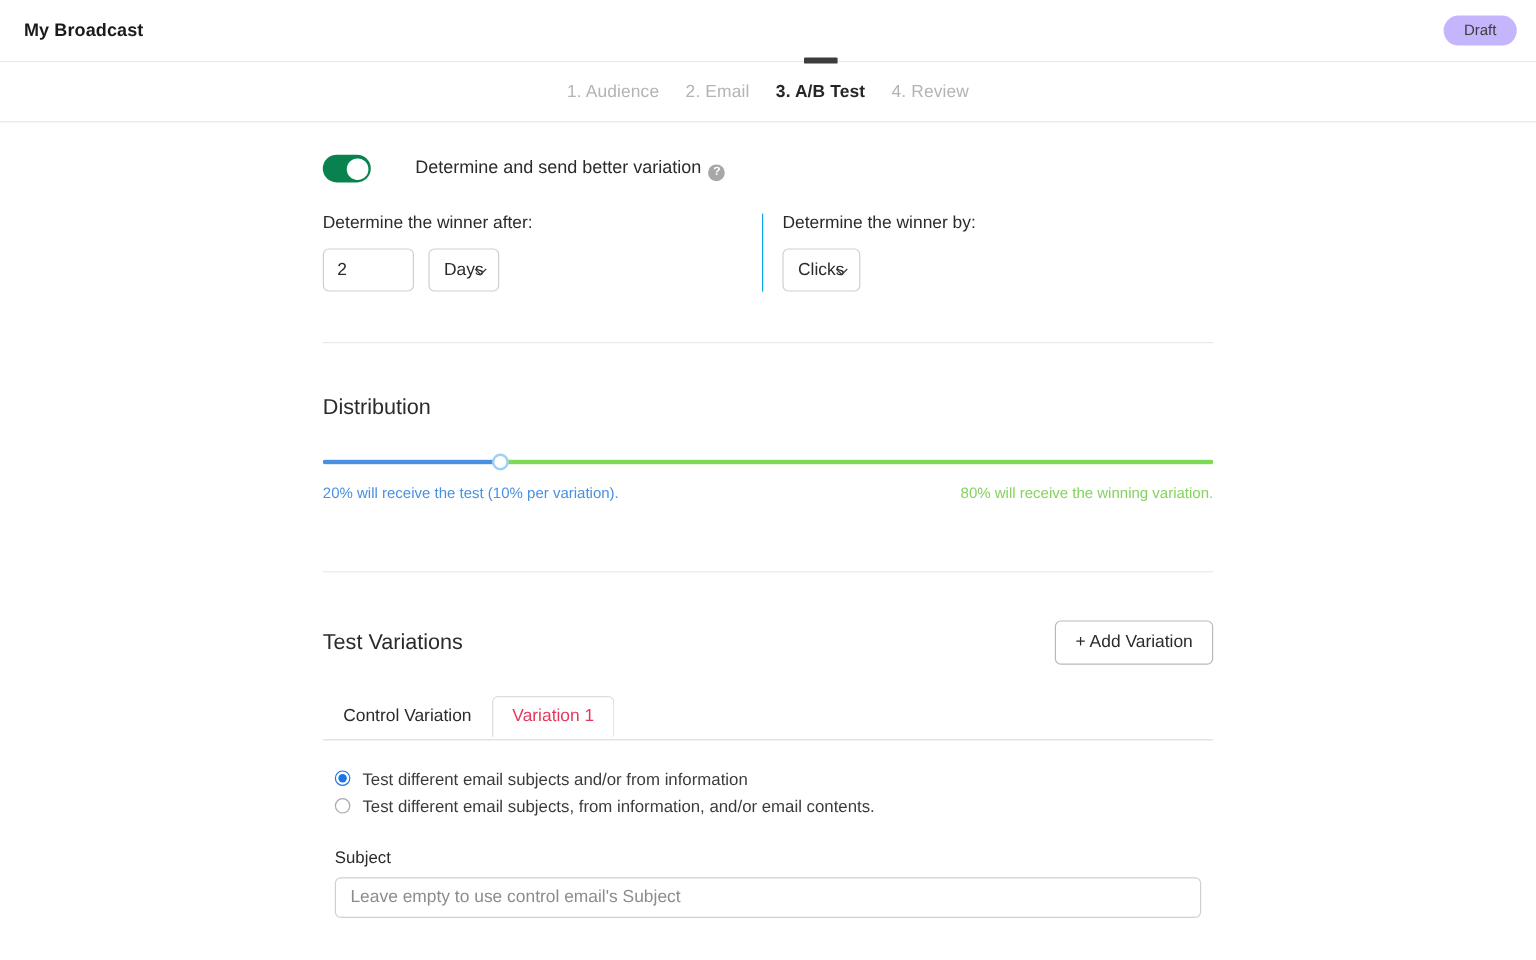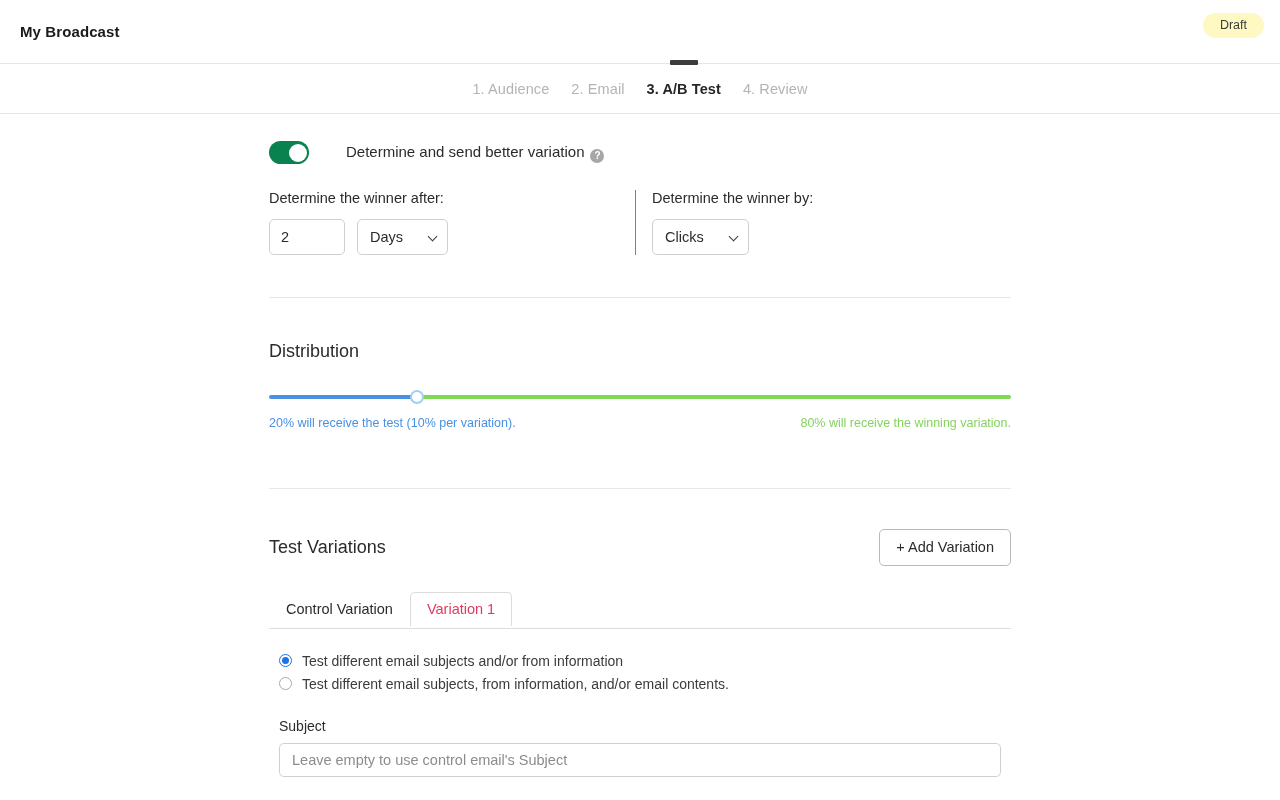--- a/index.html
+++ b/index.html
@@ -7,37 +7,37 @@
     margin: 0; padding: 0;
     width: 1280px; height: 800px;
     background: #ffffff;
     font-family: "Liberation Sans", sans-serif;
     -webkit-font-smoothing: antialiased;
   }
 
   
   .topbar {
     position: relative;
-    height: 64px;
+    height: 52px;
     border-bottom: 1px solid #e6e6e6;
     display: flex;
     align-items: center;
     background: #fff;
   }
   .topbar-title {
     margin-left: 20px;
     font-size: 15px;
     font-weight: bold;
     color: #1a1a1a;
     letter-spacing: .1px;
   }
   .status-badge {
     position: absolute;
     right: 16px; top: 13px;
-    background: #fef9c3;
+    background: #c4b5fd;
     color: #3b3b3b;
     border-radius: 14px;
     font-size: 12.5px;
     padding: 6px 17px;
     line-height: 1;
   }
 
   
   .stepnav {
     position: relative;
@@ -139,21 +139,21 @@
     font-family: "Liberation Sans", sans-serif;
     outline: none;
   }
   .select-box {
     height: 36px;
     border: 1px solid #cfcfcf;
     border-radius: 5px;
     background: #fff;
     font-size: 14.5px;
     color: #2b2b2b;
-    padding: 0 44px 0 12px;
+    padding: 0 12px 0 12px;
     font-family: "Liberation Sans", sans-serif;
     display: inline-flex;
     align-items: center;
     position: relative;
     cursor: pointer;
     white-space: nowrap;
   }
   .select-box .caret {
     position: absolute;
     right: 9px; top: 50%;

